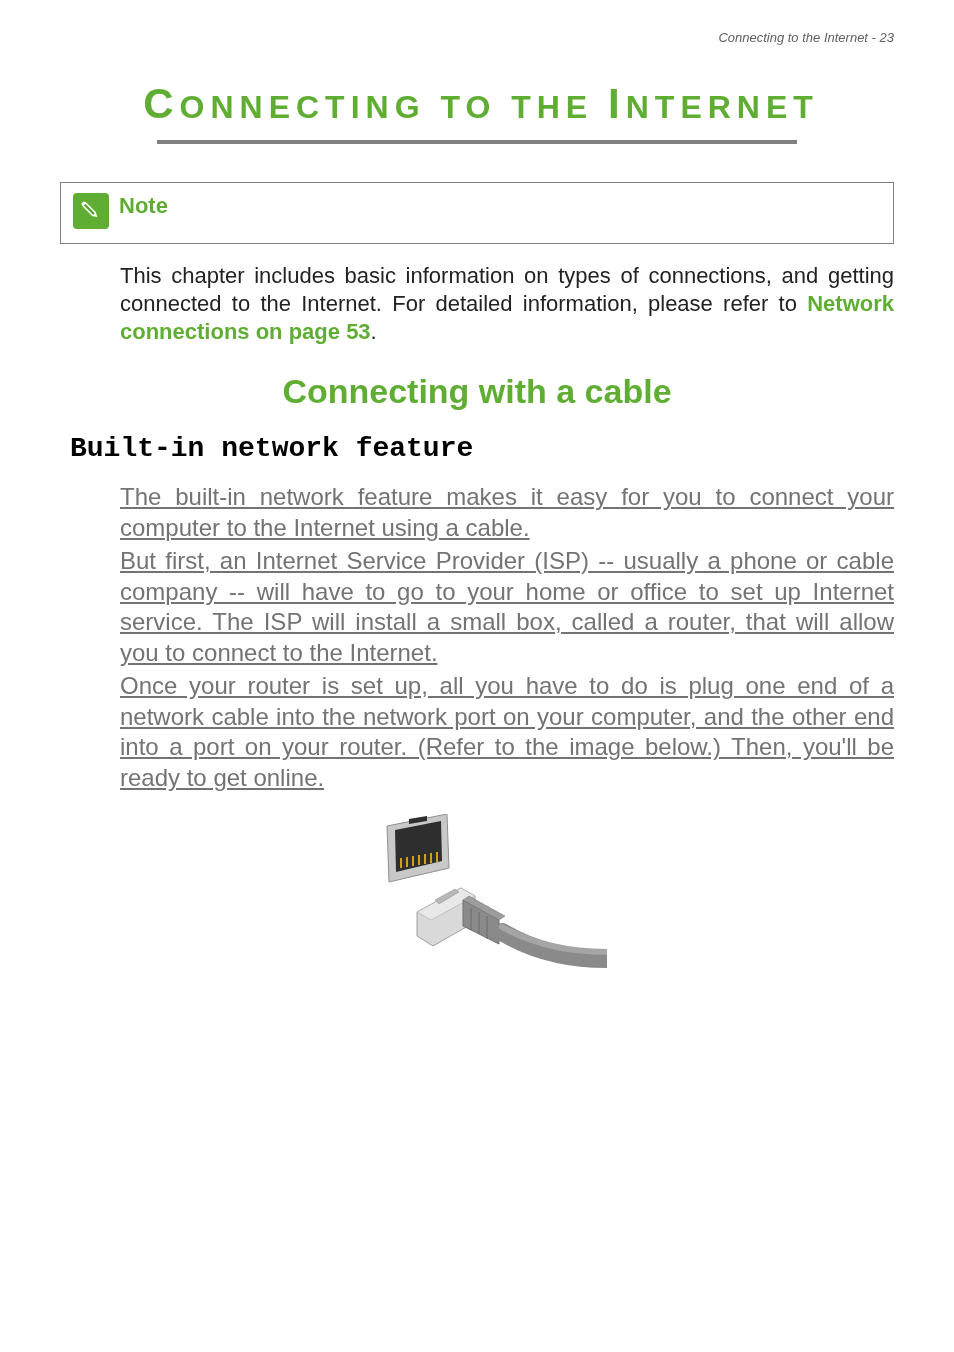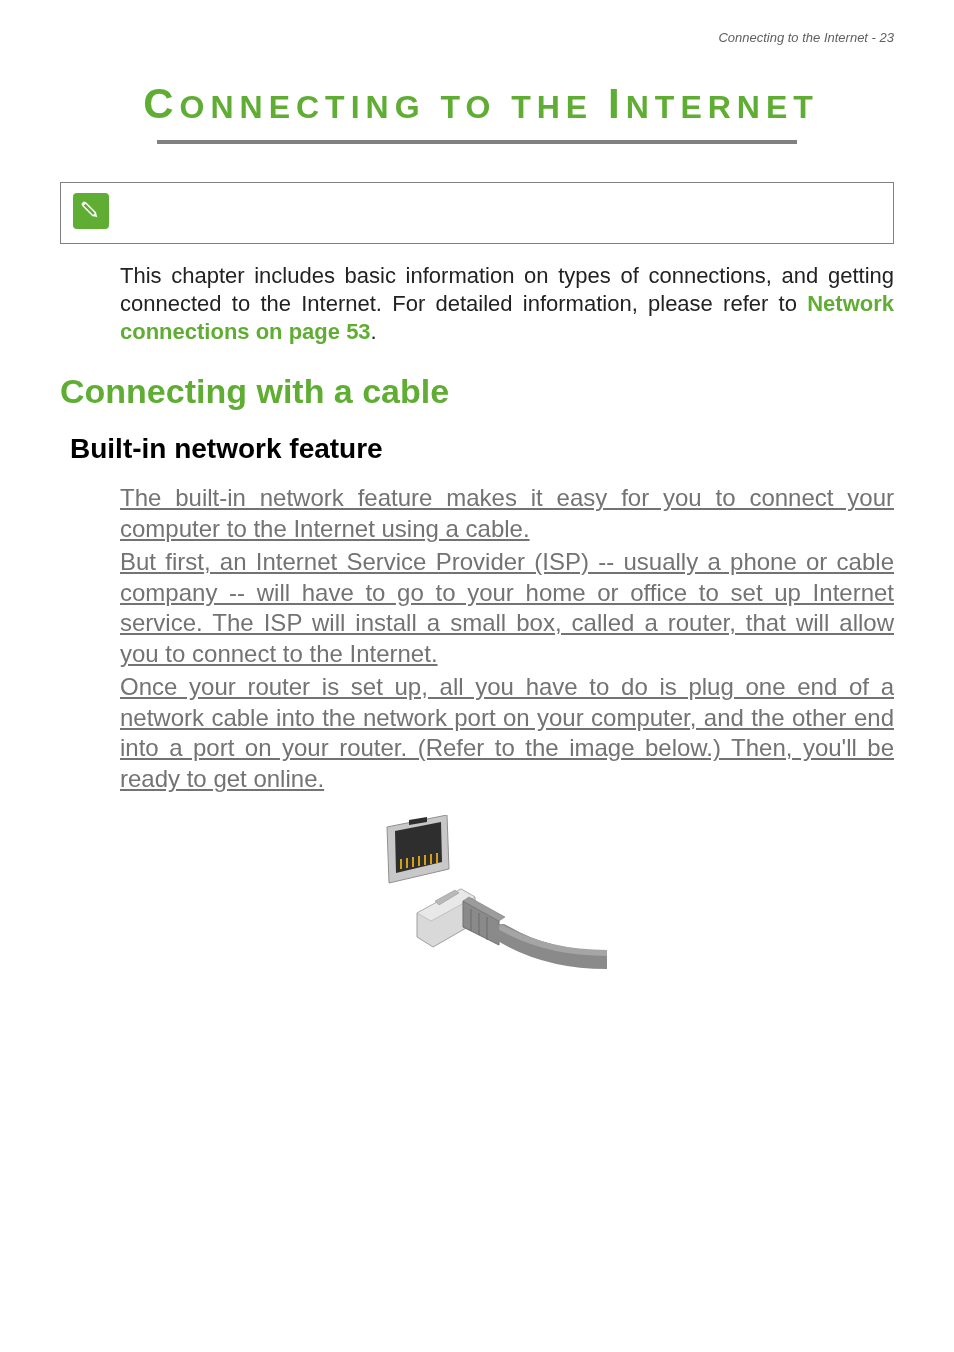--- a/index.html
+++ b/index.html
@@ -81,26 +81,28 @@
   }
   .link-green {
     color: #5FAE33;
     font-weight: bold;
   }
   .h1-green {
     margin: 26px 60px 0 60px;
     color: #5FAE33;
     font-size: 34px;
     font-weight: bold;
+    text-align: center;
   }
   .h2-black {
     margin: 22px 60px 4px 70px;
     color: #000;
     font-size: 28px;
     font-weight: bold;
+    font-family: Liberation Mono, monospace;
   }
   .body-para {
     margin: 18px 60px 0 120px;
     font-size: 24px;
     color: #737373;
     text-align: justify;
     line-height: 1.28;
     text-decoration: underline;
   }
   .body-para + .body-para {
@@ -126,20 +128,21 @@
   <div class="note-icon-wrap">
     <svg width="26" height="26" viewBox="0 0 26 26">
       <g transform="rotate(-45 13 13)">
         <rect x="11" y="3" width="4" height="15" rx="1" fill="none" stroke="#ffffff" stroke-width="1.5"></rect>
         <polygon points="11,18 15,18 13,22" fill="#ffffff"></polygon>
         <rect x="11" y="1" width="4" height="3" rx="1" fill="#ffffff"></rect>
       </g>
     </svg>
   </div>
   <div class="note-content">
+    <div class="note-title">Note</div>
   </div>
 </div>
 
 <p class="intro-para">
   <span>This chapter includes basic information on types of connections, and getting connected to the Internet. For detailed information, please refer to </span><span class="link-green">Network connections on page 53</span><span>.</span>
 </p>
 
 <h1 class="h1-green">Connecting with a cable</h1>
 
 <h2 class="h2-black">Built-in network feature</h2>

